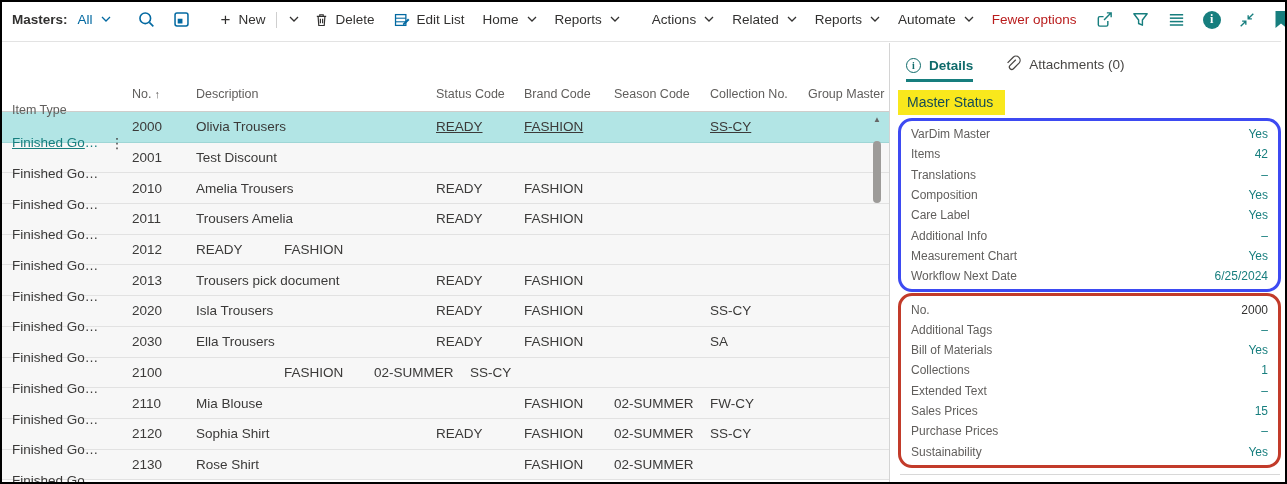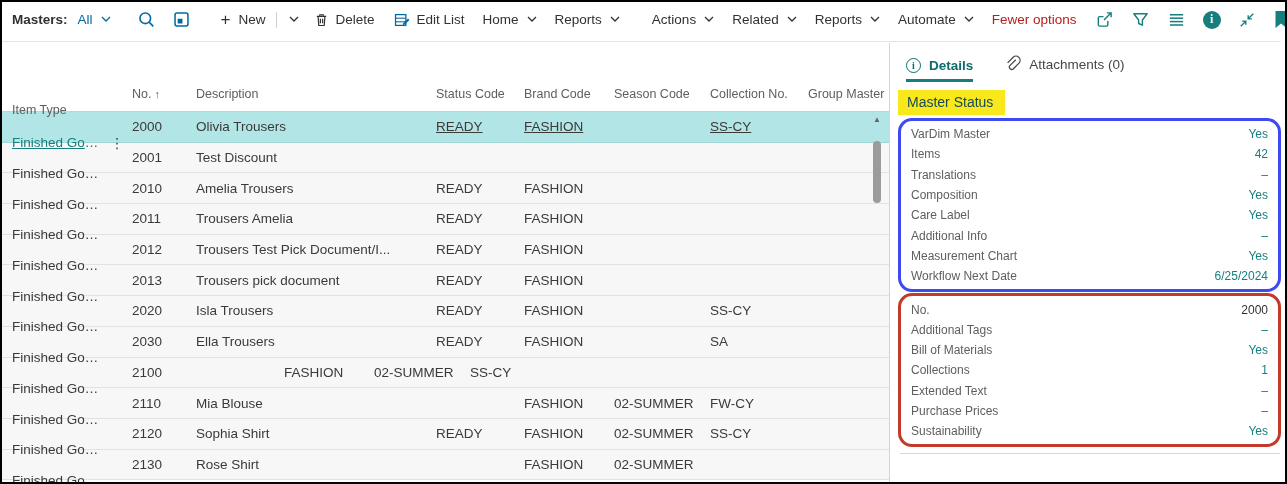--- a/index.html
+++ b/index.html
@@ -312,21 +312,20 @@
             <div class="cell c6"></div>
             <div class="cell c7 lk"></div>
             <div class="cell c8"></div>
           </div>
           <div class="trow">
             <div class="c1">
               <span class="cell itemlink">Finished Goods</span>
               <span class="more">⋮</span>
             </div>
             <div class="cell c2">2012</div>
-            <div class="cell c3">Trousers Test Pick Document/I...</div>
             <div class="cell c4 lk">READY</div>
             <div class="cell c5 lk">FASHION</div>
             <div class="cell c6"></div>
             <div class="cell c7 lk"></div>
             <div class="cell c8"></div>
           </div>
           <div class="trow">
             <div class="c1">
               <span class="cell itemlink">Finished Goods</span>
               <span class="more">⋮</span>
@@ -494,20 +493,24 @@
           </div>
           <div class="fb-row">
             <span class="fb-label">Collections</span>
             <span class="fb-value">1</span>
           </div>
           <div class="fb-row">
             <span class="fb-label">Extended Text</span>
             <span class="fb-value">–</span>
           </div>
           <div class="fb-row">
+            <span class="fb-label">Sales Prices</span>
+            <span class="fb-value">15</span>
+          </div>
+          <div class="fb-row">
             <span class="fb-label">Purchase Prices</span>
             <span class="fb-value">–</span>
           </div>
           <div class="fb-row">
             <span class="fb-label">Sustainability</span>
             <span class="fb-value">Yes</span>
           </div>
       </div>
 
       <div class="fb-divider"></div>

